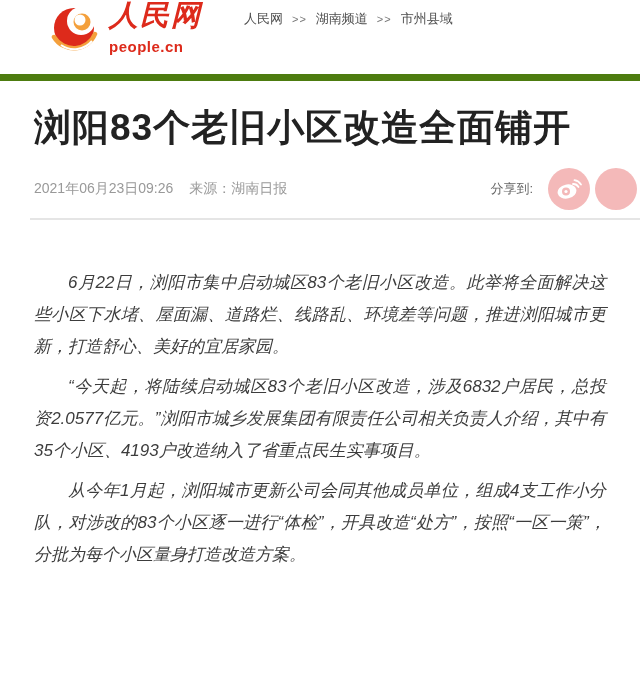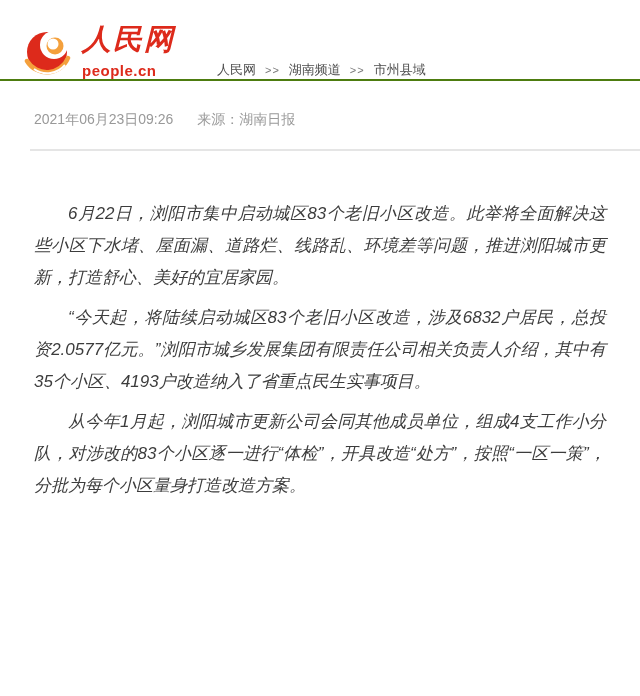--- a/index.html
+++ b/index.html
@@ -8,23 +8,23 @@
     font-family: "Liberation Sans", "DejaVu Sans", sans-serif;
     background: #ffffff;
     overflow: hidden;
     position: relative;
   }
 
   
   .header {
     height: 81px;
     display: flex;
-    align-items: flex-end;
-    padding-left: 24px;
-    border-bottom: 2px solid #4d7c0f;
+    align-items: flex-start;
+    padding-left: 51px;
+    border-bottom: 7px solid #4d7c0f;
   }
   .logo {
     display: flex;
     align-items: center;
     cursor: pointer;
   }
   .logo-icon { width: 50px; height: 54px; }
   .logo-text { margin-left: 8px; display: flex; flex-direction: column; }
   .logo-cn {
     color: #dd2a1b;
@@ -70,21 +70,21 @@
     display: flex;
     align-items: center;
     justify-content: space-between;
     height: 42px;
   }
   .meta-left {
     font-size: 14px;
     color: #999999;
     white-space: nowrap;
   }
-  .meta-left .source { margin-left: 20px; }
+  .meta-left .source { margin-left: 12px; }
   .share {
     display: flex;
     align-items: center;
     margin-right: -31px;
     flex-shrink: 0;
   }
   .share-label {
     font-size: 13px;
     color: #666666;
     margin-right: 15px;
@@ -143,25 +143,39 @@
   <div class="breadcrumb">
     <span class="crumb">人民网</span>
     <span class="sep">&gt;&gt;</span>
     <span class="crumb">湖南频道</span>
     <span class="sep">&gt;&gt;</span>
     <span class="crumb">市州县域</span>
   </div>
 </div>
 
 <div class="main">
+  <h1 class="article-title">浏阳83个老旧小区改造全面铺开</h1>
 
   <div class="meta-row">
     <div class="meta-left">
       <span>2021年06月23日09:26</span>
       <span class="source">来源：湖南日报</span>
+    </div>
+    <div class="share">
+      <span class="share-label">分享到:</span>
+      <span class="share-circle">
+        <svg width="26" height="22" viewBox="0 0 26 22">
+          <ellipse cx="11" cy="13.5" rx="9.5" ry="7" fill="#ffffff" transform="rotate(-12 11 13.5)"></ellipse>
+          <circle cx="10" cy="13.5" r="4" fill="#f4b9b9"></circle>
+          <circle cx="10" cy="13.5" r="1.6" fill="#ffffff"></circle>
+          <path d="M 17 6 A 6 6 0 0 1 22.5 9" fill="none" stroke="#ffffff" stroke-width="1.8" stroke-linecap="round"></path>
+          <path d="M 18.5 2.2 A 10 10 0 0 1 25 6.5" fill="none" stroke="#ffffff" stroke-width="1.8" stroke-linecap="round"></path>
+        </svg>
+      </span>
+      <span class="share-circle"></span>
     </div>
   </div>
 </div>
 
 <hr class="divider">
 
 <div class="article-body">
   <p>6月22日，浏阳市集中启动城区83个老旧小区改造。此举将全面解决这些小区下水堵、屋面漏、道路烂、线路乱、环境差等问题，推进浏阳城市更新，打造舒心、美好的宜居家园。</p>
   <p>“今天起，将陆续启动城区83个老旧小区改造，涉及6832户居民，总投资2.0577亿元。”浏阳市城乡发展集团有限责任公司相关负责人介绍，其中有35个小区、4193户改造纳入了省重点民生实事项目。</p>
   <p>从今年1月起，浏阳城市更新公司会同其他成员单位，组成4支工作小分队，对涉改的83个小区逐一进行“体检”，开具改造“处方”，按照“一区一策”，分批为每个小区量身打造改造方案。</p>

